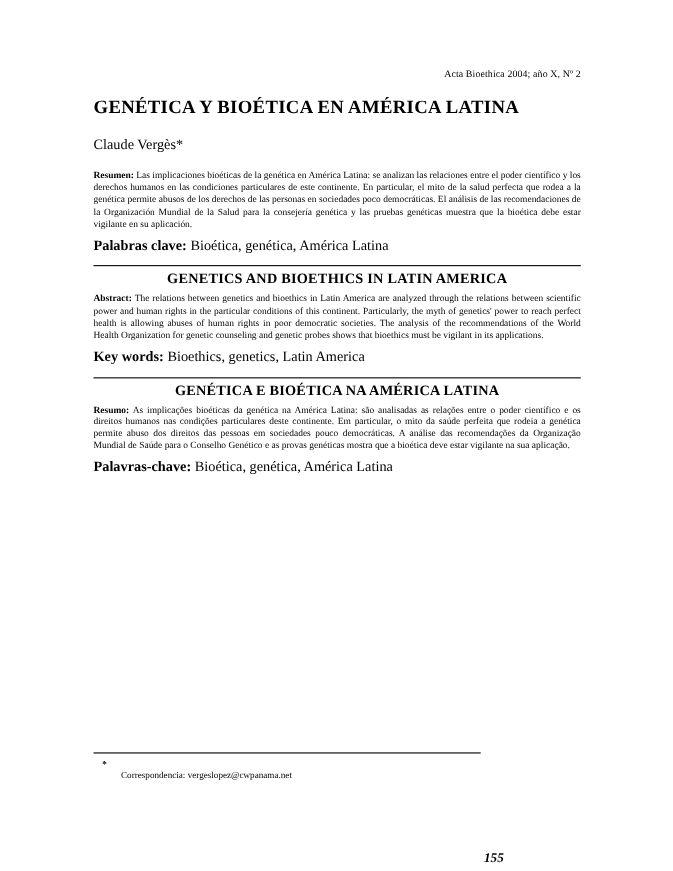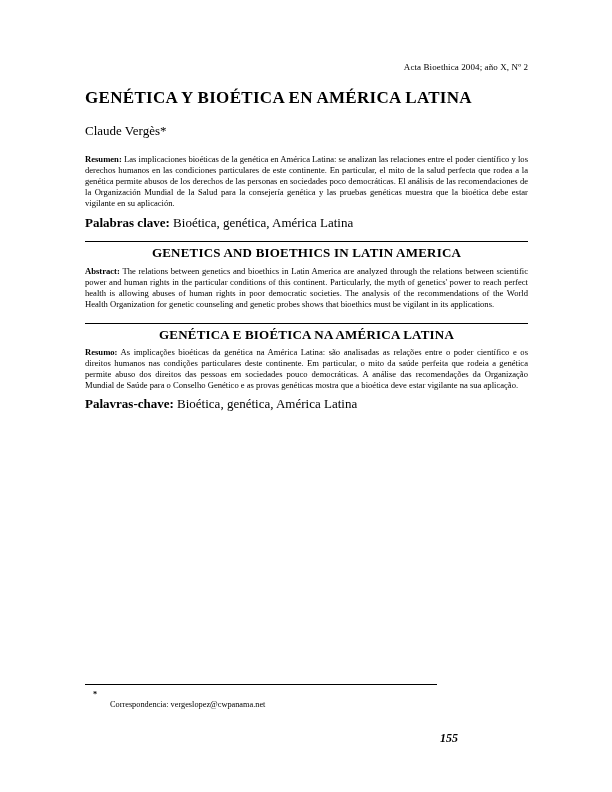--- a/index.html
+++ b/index.html
@@ -86,21 +86,21 @@
     line-height: 10px;
   }
   .fn-marker {
     width: 17px;
     margin-left: 8px;
     font-weight: bold;
   }
   .fn-text { flex: 1; }
   .page-number {
     position: absolute;
-    top: 731px;
+    top: 773px;
     right: 94px;
     font-size: 12px;
     font-weight: bold;
     font-style: italic;
   }
 </style>
 </head>
 <body>
 
 <div class="page">
@@ -115,20 +115,21 @@
     <p class="abstract abstract-es"><span class="label">Resumen:</span> <span>Las implicaciones bioéticas de la genética en América Latina: se analizan las relaciones entre el poder científico y los derechos humanos en las condiciones particulares de este continente. En particular, el mito de la salud perfecta que rodea a la genética permite abusos de los derechos de las personas en sociedades poco democráticas. El análisis de las recomendaciones de la Organización Mundial de la Salud para la consejería genética y las pruebas genéticas muestra que la bioética debe estar vigilante en su aplicación.</span></p>
 
     <p class="keywords keywords-es"><span class="label">Palabras clave:</span> <span>Bioética, genética, América Latina</span></p>
 
     <hr class="section-divider divider-en">
 
     <div class="section-heading">GENETICS AND BIOETHICS IN LATIN AMERICA</div>
 
     <p class="abstract abstract-en"><span class="label">Abstract:</span> <span>The relations between genetics and bioethics in Latin America are analyzed through the relations between scientific power and human rights in the particular conditions of this continent. Particularly, the myth of genetics' power to reach perfect health is allowing abuses of human rights in poor democratic societies. The analysis of the recommendations of the World Health Organization for genetic counseling and genetic probes shows that bioethics must be vigilant in its applications.</span></p>
 
+    <p class="keywords keywords-en"><span class="label">Key words:</span> <span>Bioethics, genetics, Latin America</span></p>
 
     <hr class="section-divider divider-pt">
 
     <div class="section-heading">GENÉTICA E BIOÉTICA NA AMÉRICA LATINA</div>
 
     <p class="abstract abstract-pt"><span class="label">Resumo:</span> <span>As implicações bioéticas da genética na América Latina: são analisadas as relações entre o poder científico e os direitos humanos nas condições particulares deste continente. Em particular, o mito da saúde perfeita que rodeia a genética permite abuso dos direitos das pessoas em sociedades pouco democráticas. A análise das recomendações da Organização Mundial de Saúde para o Conselho Genético e as provas genéticas mostra que a bioética deve estar vigilante na sua aplicação.</span></p>
 
     <p class="keywords keywords-pt"><span class="label">Palavras-chave:</span> <span>Bioética, genética, América Latina</span></p>
 
   </div>

